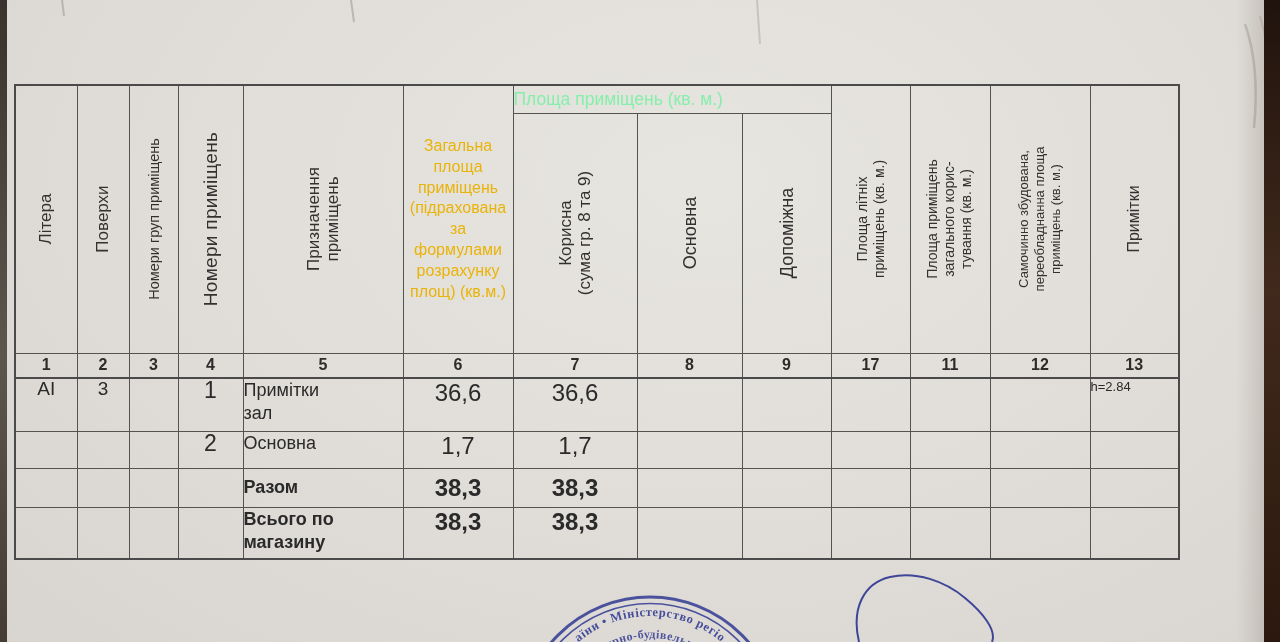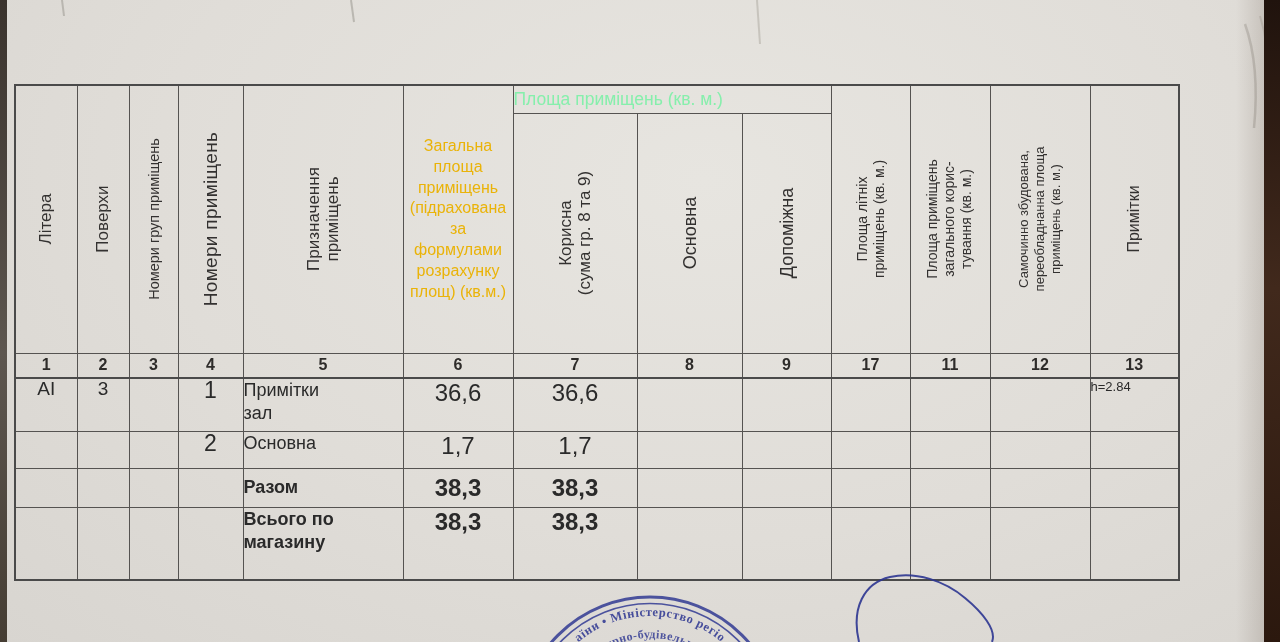--- a/index.html
+++ b/index.html
@@ -34,21 +34,21 @@
   table.exp td{
     border:1px solid #555351;
     padding:0;overflow:hidden;
   }
   tr.hA{height:28px;}
   tr.hB{height:240px;}
   tr.nums{height:25px;}
   tr.r1{height:53px;}
   tr.r2{height:37px;}
   tr.r3{height:39px;margin-top:34px;}
-  tr.r4{height:73px;}
+  tr.r4{height:52px;}
 
   td.vcell{position:relative;}
   .vt{
     position:absolute;left:50%;top:50%;
     transform:translate(-50%,-50%) rotate(-90deg);
     text-align:center;line-height:1.14;
     white-space:pre-line;color:#333130;
   }
   .vt-a{width:252px;}
   .vt-b{width:226px;}

